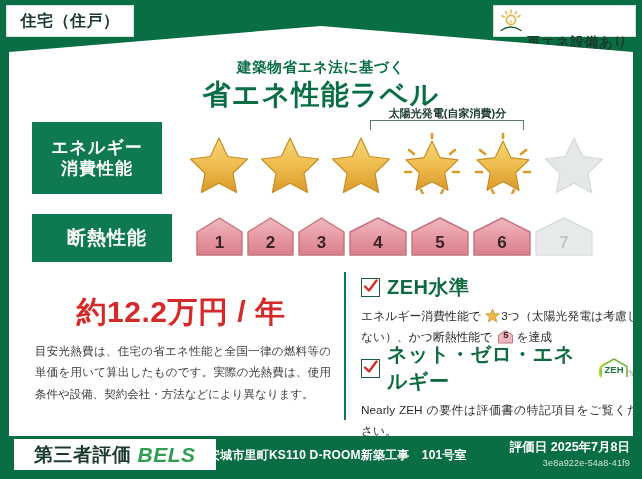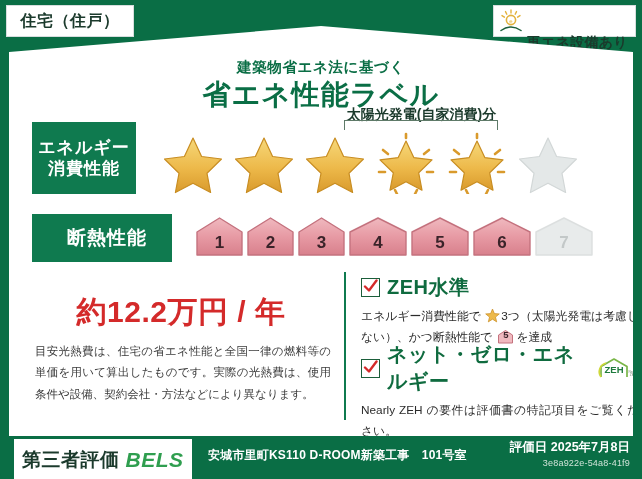--- a/index.html
+++ b/index.html
@@ -49,34 +49,34 @@
   
   .row{position:absolute;left:23px;right:20px;display:flex;align-items:center;}
   .row-energy{top:96px;height:72px;}
   .row-insul{top:185px;height:54px;}
 
   .row-label{
     background:#0f7a4f;color:#ffffff;font-weight:700;
     display:flex;flex-direction:column;align-items:center;justify-content:center;
     line-height:1.25;letter-spacing:1px;flex:0 0 auto;
   }
-  .row-energy .row-label{width:104px;height:72px;font-size:17px;}
+  .row-energy .row-label{width:130px;height:72px;font-size:17px;}
   .row-insul  .row-label{width:130px;height:48px;font-size:19px;padding-left:10px;}
 
   .row-body{position:relative;flex:1 1 auto;height:100%;}
 
   
   .stars{position:absolute;left:22px;top:10px;display:flex;align-items:flex-end;gap:1px;}
   .star-wrap{position:relative;width:70px;height:62px;}
   .star-wrap svg{position:absolute;left:0;top:0;}
 
   
   .solar-note{
     position:absolute;left:198px;top:-16px;width:175px;text-align:center;
-    font-size:14px;font-weight:700;color:#1b3a2c;white-space:nowrap;
+    font-size:11px;font-weight:700;color:#1b3a2c;white-space:nowrap;
   }
   .solar-bracket{
     position:absolute;left:208px;top:-2px;width:152px;height:9px;
     border:1.6px solid #5e7a68;border-bottom:none;
   }
 
   
   .houses{position:absolute;left:22px;top:3px;display:flex;align-items:flex-end;}
   .house{position:relative;height:44px;}
   .house svg{position:absolute;left:0;top:0;}
@@ -126,22 +126,22 @@
   .inline-star{display:inline-block;vertical-align:-3px;width:15px;height:15px;margin:0 1px;}
   .inline-house{display:inline-block;vertical-align:-3px;width:17px;height:15px;margin:0 2px;position:relative;}
   .inline-house span{
     position:absolute;left:0;right:0;bottom:0px;text-align:center;font-size:9.5px;
     font-weight:700;color:#3a2329;
   }
 
   
   .footer{position:absolute;left:0;right:0;bottom:0;height:43px;}
   .bels{
-    position:absolute;left:14px;top:3px;height:41px;background:#ffffff;
-    display:flex;align-items:center;gap:6px;padding:0 8px;
+    position:absolute;left:14px;top:3px;height:31px;background:#ffffff;
+    display:flex;align-items:center;gap:6px;padding:0 20px;
   }
   .bels .jp{font-size:19px;font-weight:700;color:#1b3a2c;letter-spacing:.5px;}
   .bels .en{font-size:21px;font-weight:700;color:#2f9e4f;letter-spacing:.5px;font-style:italic;}
   .addr{
     position:absolute;left:208px;top:11px;
     font-size:12px;font-weight:700;color:#ffffff;letter-spacing:.2px;white-space:nowrap;
   }
   .eval-date{
     position:absolute;right:12px;top:3px;text-align:right;
     font-size:12.5px;font-weight:700;color:#ffffff;white-space:nowrap;

